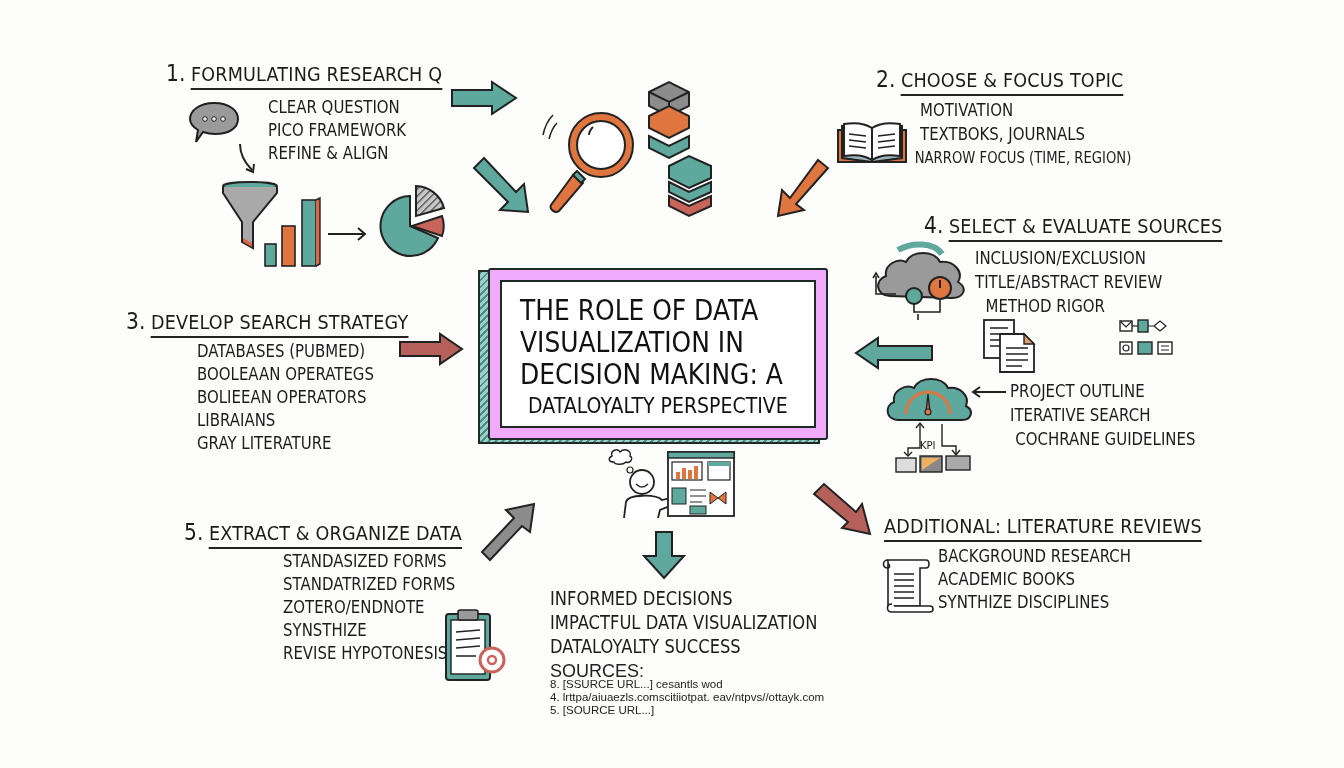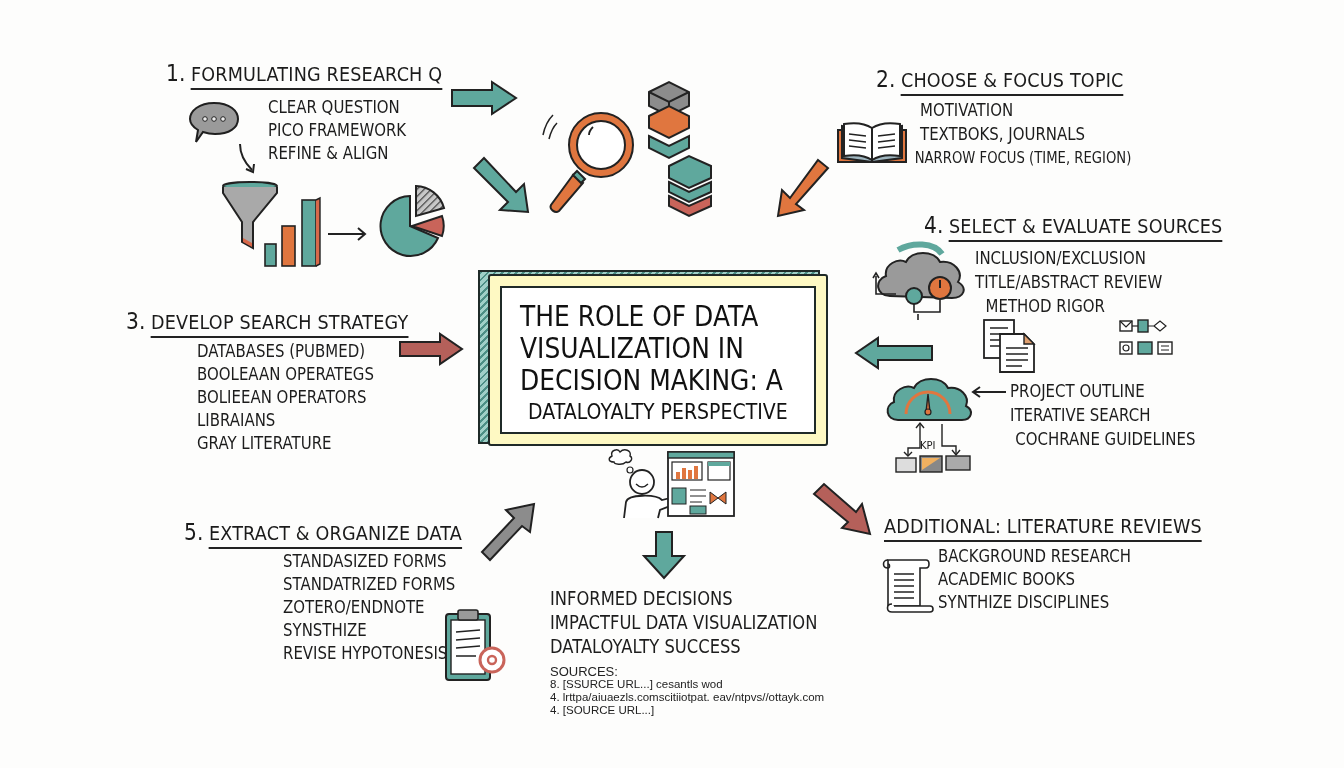--- a/index.html
+++ b/index.html
@@ -15,22 +15,22 @@
     font-family: "DejaVu Sans", sans-serif;
     font-size: 20px; letter-spacing: 0.2px; color: #1b1b1b;
     transform: scaleX(0.88); transform-origin: left top;
   }
   .heading .num { font-size: 23px; margin-right: 6px; }
   .heading .title { border-bottom: 2px solid #222; padding-bottom: 2px; }
   .items { position: absolute; white-space: nowrap; font-size: 17px; line-height: 23px;
     transform: scaleX(0.88); transform-origin: left top; color: #1c1c1c; }
   .items div { margin: 0; }
   .center-box {
-    position: absolute; left: 488px; top: 274px; width: 336px; height: 168px;
-    background: #fef9c3; border: 2px solid #1f2a28; border-radius: 3px;
+    position: absolute; left: 488px; top: 268px; width: 336px; height: 168px;
+    background: #f0abfc; border: 2px solid #1f2a28; border-radius: 3px;
   }
   .center-shadow {
     position: absolute; left: 478px; top: 270px; width: 338px; height: 170px;
     background: repeating-linear-gradient(135deg, #4c8f86 0 2px, #9fd0c8 2px 5px);
     border: 2px solid #1f2a28;
   }
   .center-inner {
     position: absolute; left: 10px; top: 10px; right: 10px; bottom: 10px;
     background: #ffffff; border: 2px solid #1f2a28;
   }
@@ -41,21 +41,21 @@
   }
   .center-sub {
     position: absolute; left: 26px; top: 111px; white-space: nowrap;
     font-size: 22px; color: #111;
     transform: scaleX(0.86); transform-origin: left top;
   }
   .outcomes { position: absolute; left: 550px; top: 586px; white-space: nowrap;
     font-size: 19px; line-height: 24px; transform: scaleX(0.86); transform-origin: left top; }
   .sources { position: absolute; left: 550px; top: 665px; white-space: nowrap;
     font-family: "Liberation Sans", sans-serif; font-size: 11.5px; line-height: 13px; color: #222; }
-  .sources .label { font-size: 13px; }
+  .sources .label { font-size: 18px; }
   svg { position: absolute; overflow: visible; }
 </style>
 </head>
 <body>
 
 <div class="heading" style="left:166px; top:60px;">
   <span class="num">1.</span><span class="title">FORMULATING RESEARCH Q</span>
 </div>
 <div class="items" style="left:268px; top:96px;">
   <div>CLEAR QUESTION</div>
@@ -293,21 +293,21 @@
 
 <div class="outcomes">
   <div>INFORMED DECISIONS</div>
   <div>IMPACTFUL DATA VISUALIZATION</div>
   <div>DATALOYALTY SUCCESS</div>
 </div>
 <div class="sources">
   <div class="label">SOURCES:</div>
   <div>8. [SSURCE URL...] cesantls wod</div>
   <div>4. lrttpa/aiuaezls.comscitiiotpat. eav/ntpvs//ottayk.com</div>
-  <div>4. [SOURCE URL...]</div>
+  <div>5. [SOURCE URL...]</div>
 </div>
 
 <svg style="left:812px;top:482px;" width="62" height="56" viewBox="0 0 62 56">
   <path d="M2 12 L12 2 L44 30 L50 22 L58 52 L30 46 L36 40 Z" fill="#b5605a" stroke="#222" stroke-width="2"></path>
 </svg>
 <div class="heading" style="left:884px; top:514px;">
   <span class="title">ADDITIONAL: LITERATURE REVIEWS</span>
 </div>
 <div class="items" style="left:938px; top:545px;">
   <div>BACKGROUND RESEARCH</div>

